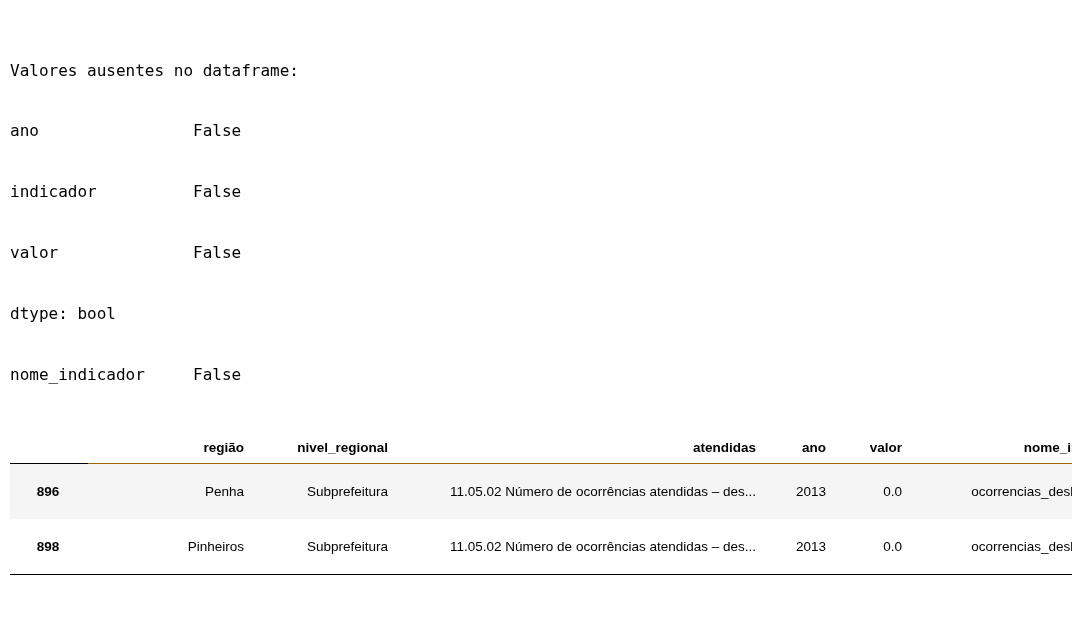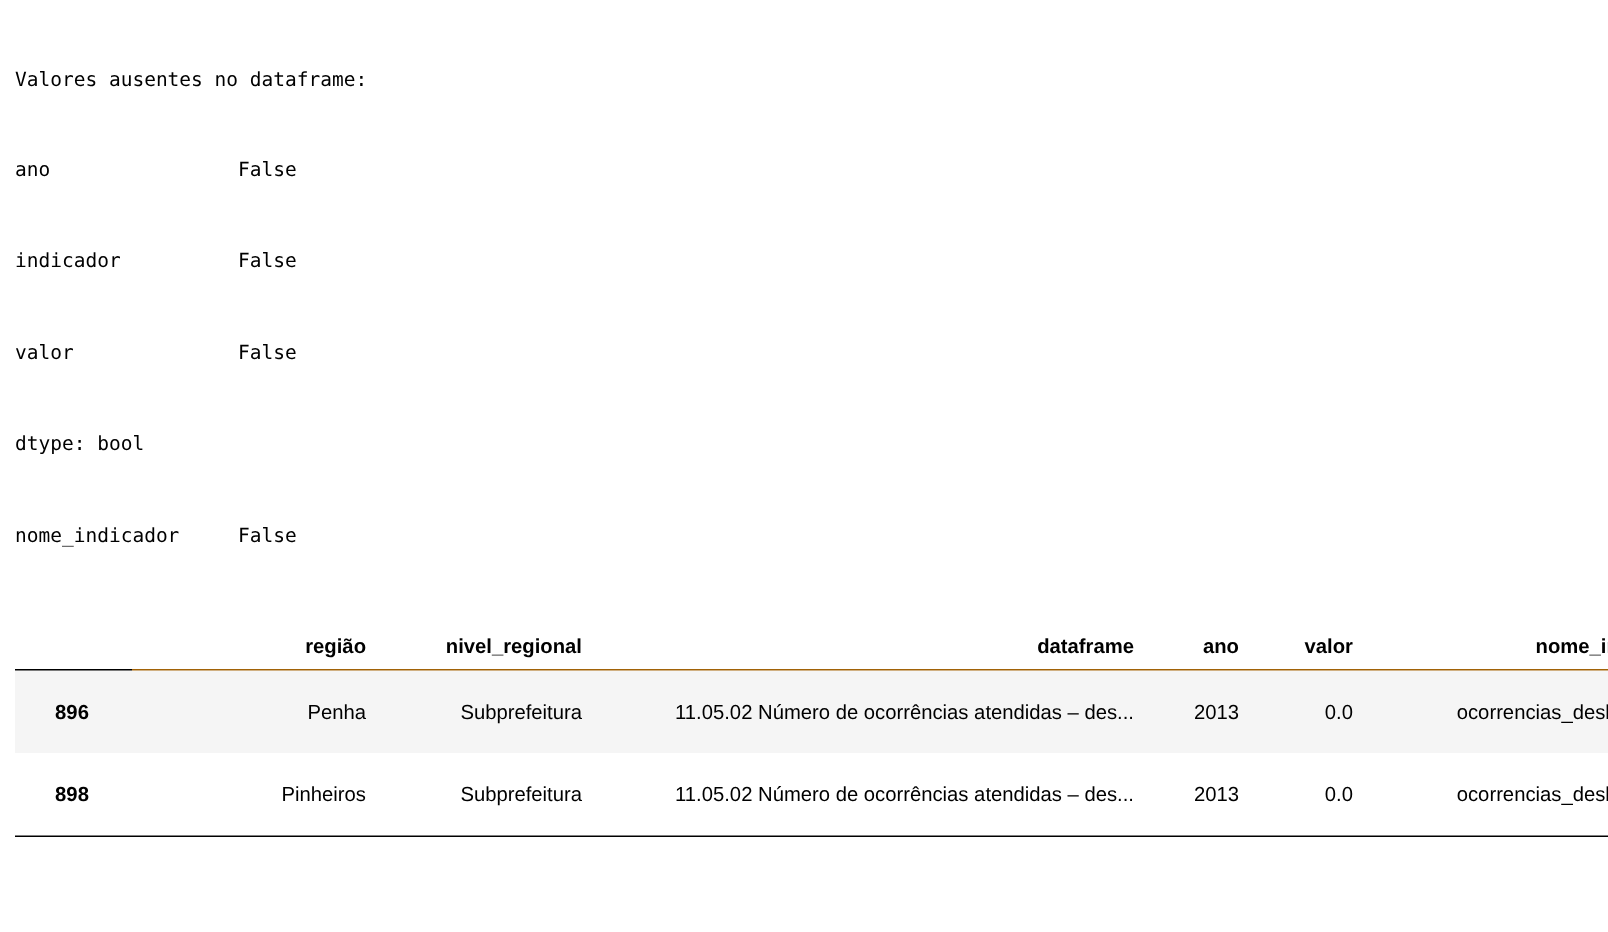--- a/index.html
+++ b/index.html
@@ -18,25 +18,25 @@
     position: relative;
     width: 1072px;
     height: 621px;
     box-sizing: border-box;
     padding: 0 10px;
   }
 
   
   .stdout {
     font-family: "DejaVu Sans Mono", "Liberation Mono", monospace;
-    font-size: 13px;
+    font-size: 16px;
     line-height: 20.3px;
     white-space: pre;
     color: #000000;
-    padding-top: 3px;
+    padding-top: 20px;
   }
   .stdout .line { height: 20.3px; }
 
   
   .df-wrap {
     margin-top: 10px;
   }
   table.df {
     border-collapse: collapse;
     width: 1052px;
@@ -100,21 +100,21 @@
     <div class="line">nome_indicador     False</div>
   </div>
 
   <div class="df-wrap">
     <table class="df">
       <thead>
         <tr>
           <th class="corner c-idx"></th>
           <th class="c-reg">região</th>
           <th class="c-niv">nivel_regional</th>
-          <th class="c-ind">dataframe</th>
+          <th class="c-ind">atendidas</th>
           <th class="c-ano">ano</th>
           <th class="c-val">valor</th>
           <th class="c-nome">nome_indicador</th>
         </tr>
       </thead>
       <tbody>
         <tr>
           <th class="idx c-idx">896</th>
           <td class="c-reg">Penha</td>
           <td class="c-niv">Subprefeitura</td>

